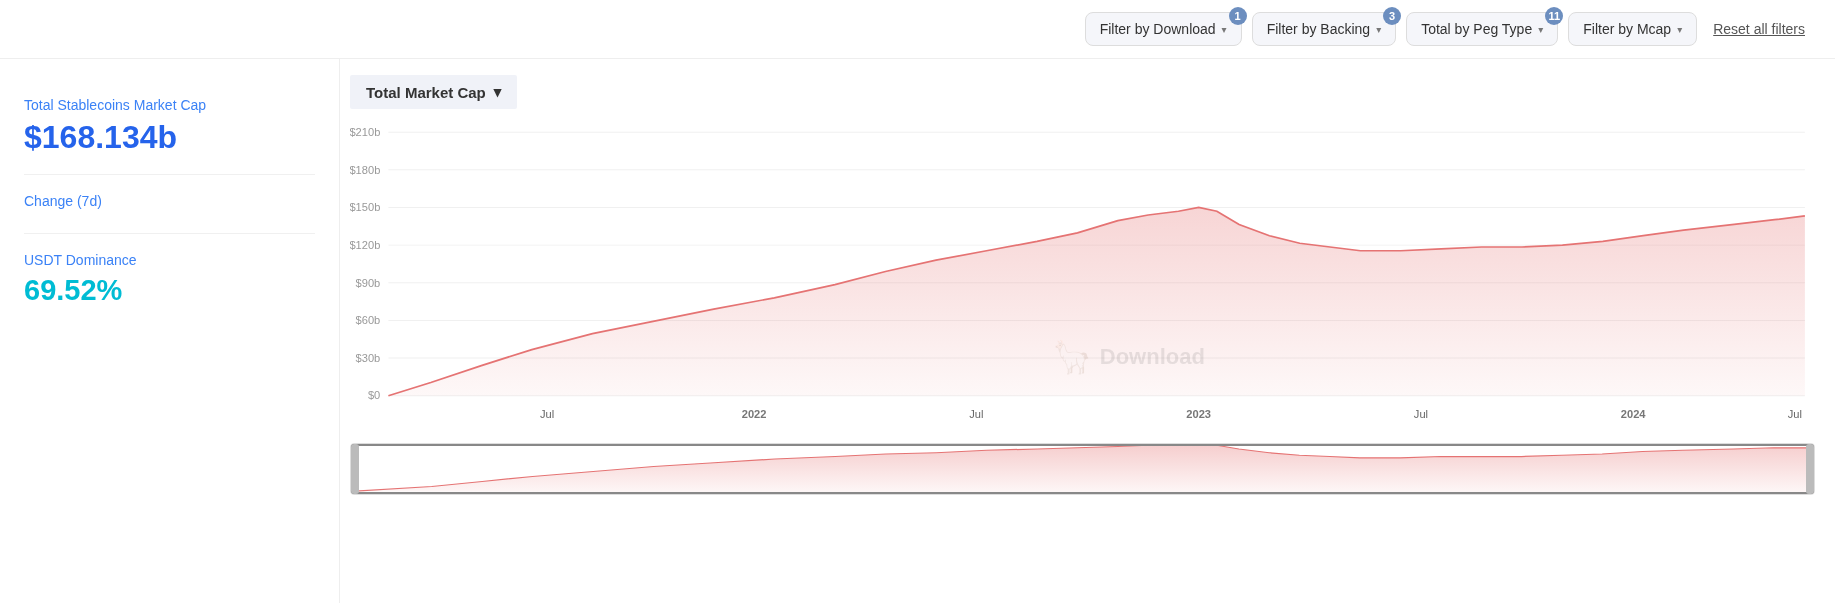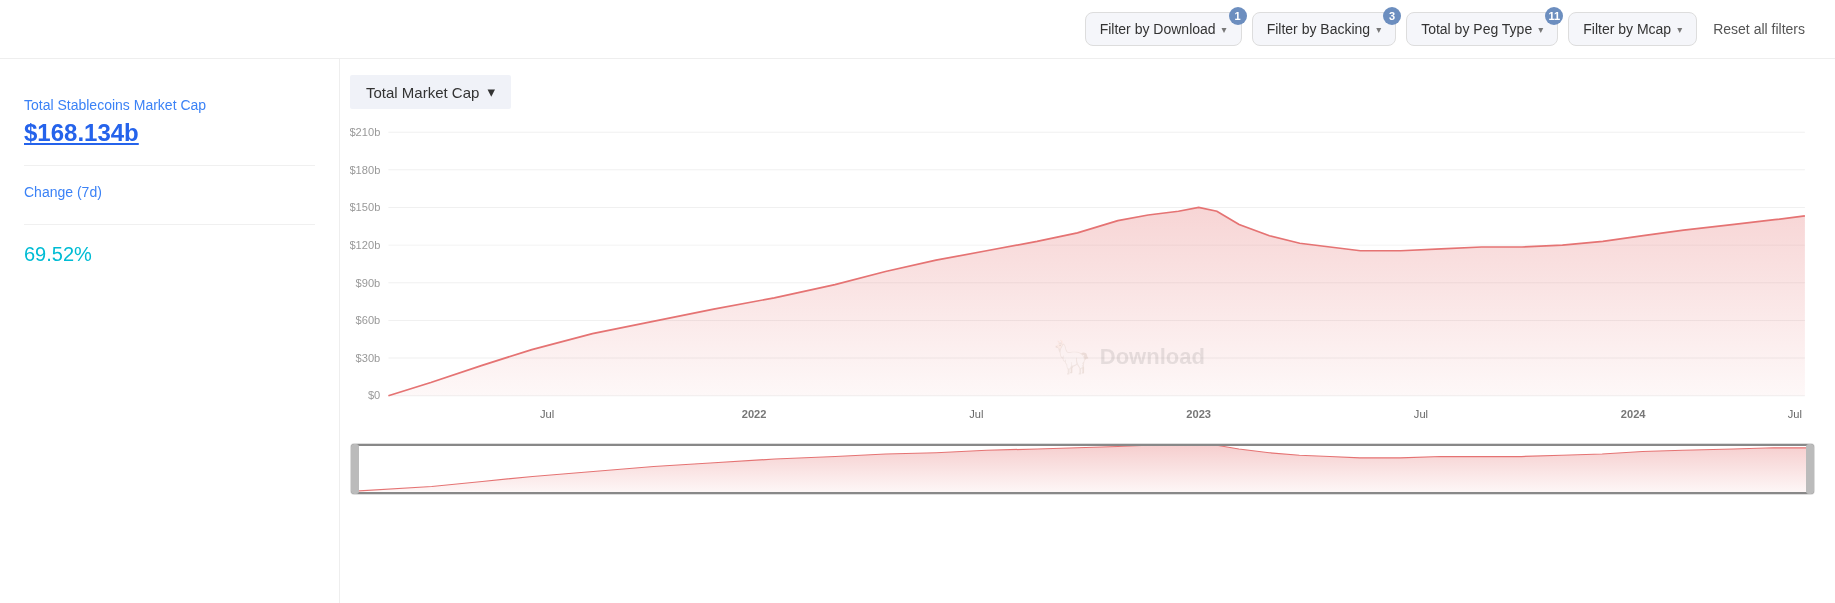--- a/index.html
+++ b/index.html
@@ -51,20 +51,21 @@
     .filter-btn .chevron {
       font-size: 10px;
       color: #777;
     }
     .reset-btn {
       background: none;
       border: none;
       font-size: 14px;
       color: #555;
       cursor: pointer;
+      text-decoration: underline;
       padding: 8px 6px;
     }
     .download-btn {
       background: #2563eb;
       color: #fff;
       border: none;
       border-radius: 8px;
       padding: 10px 20px;
       font-size: 14px;
       font-weight: 600;
@@ -90,33 +91,32 @@
     }
     .stat-card:last-child {
       border-bottom: none;
     }
     .stat-label {
       font-size: 14px;
       color: #3b82f6;
       margin-bottom: 6px;
     }
     .stat-value-blue {
-      font-size: 24px;
+      font-size: 32px;
       font-weight: 700;
       color: #2563eb;
-      text-decoration: underline;
     }
     .stat-value-pink {
       font-size: 32px;
       font-weight: 700;
       color: #e91e8c;
     }
     .stat-value-teal {
-      font-size: 20px;
-      font-weight: 400;
+      font-size: 29px;
+      font-weight: 700;
       color: #00bcd4;
     }
     .chart-area {
       flex: 1;
       padding: 16px 20px 10px 10px;
       background: #fff;
       display: flex;
       flex-direction: column;
     }
     .chart-header {
@@ -125,21 +125,21 @@
       margin-bottom: 10px;
     }
     .chart-selector {
       display: flex;
       align-items: center;
       gap: 8px;
       padding: 8px 16px;
       background: #f0f2f8;
       border-radius: 2px;
       font-size: 15px;
-      font-weight: 400;
+      font-weight: 700;
       color: #333;
       cursor: pointer;
       border: none;
     }
     .chart-container {
       flex: 1;
       position: relative;
       overflow: hidden;
     }
     .watermark {
@@ -221,20 +221,21 @@
 
   <div class="sidebar">
     <div class="stat-card">
       <div class="stat-label">Total Stablecoins Market Cap</div>
       <div class="stat-value-blue">$168.134b</div>
     </div>
     <div class="stat-card">
       <div class="stat-label">Change (7d)</div>
     </div>
     <div class="stat-card">
+      <div class="stat-label">USDT Dominance</div>
       <div class="stat-value-teal">69.52%</div>
     </div>
   </div>
 
   <div class="chart-area">
     <div class="chart-header">
       <button class="chart-selector">
         <span>Total Market Cap</span>
         <span>▾</span>
       </button>

